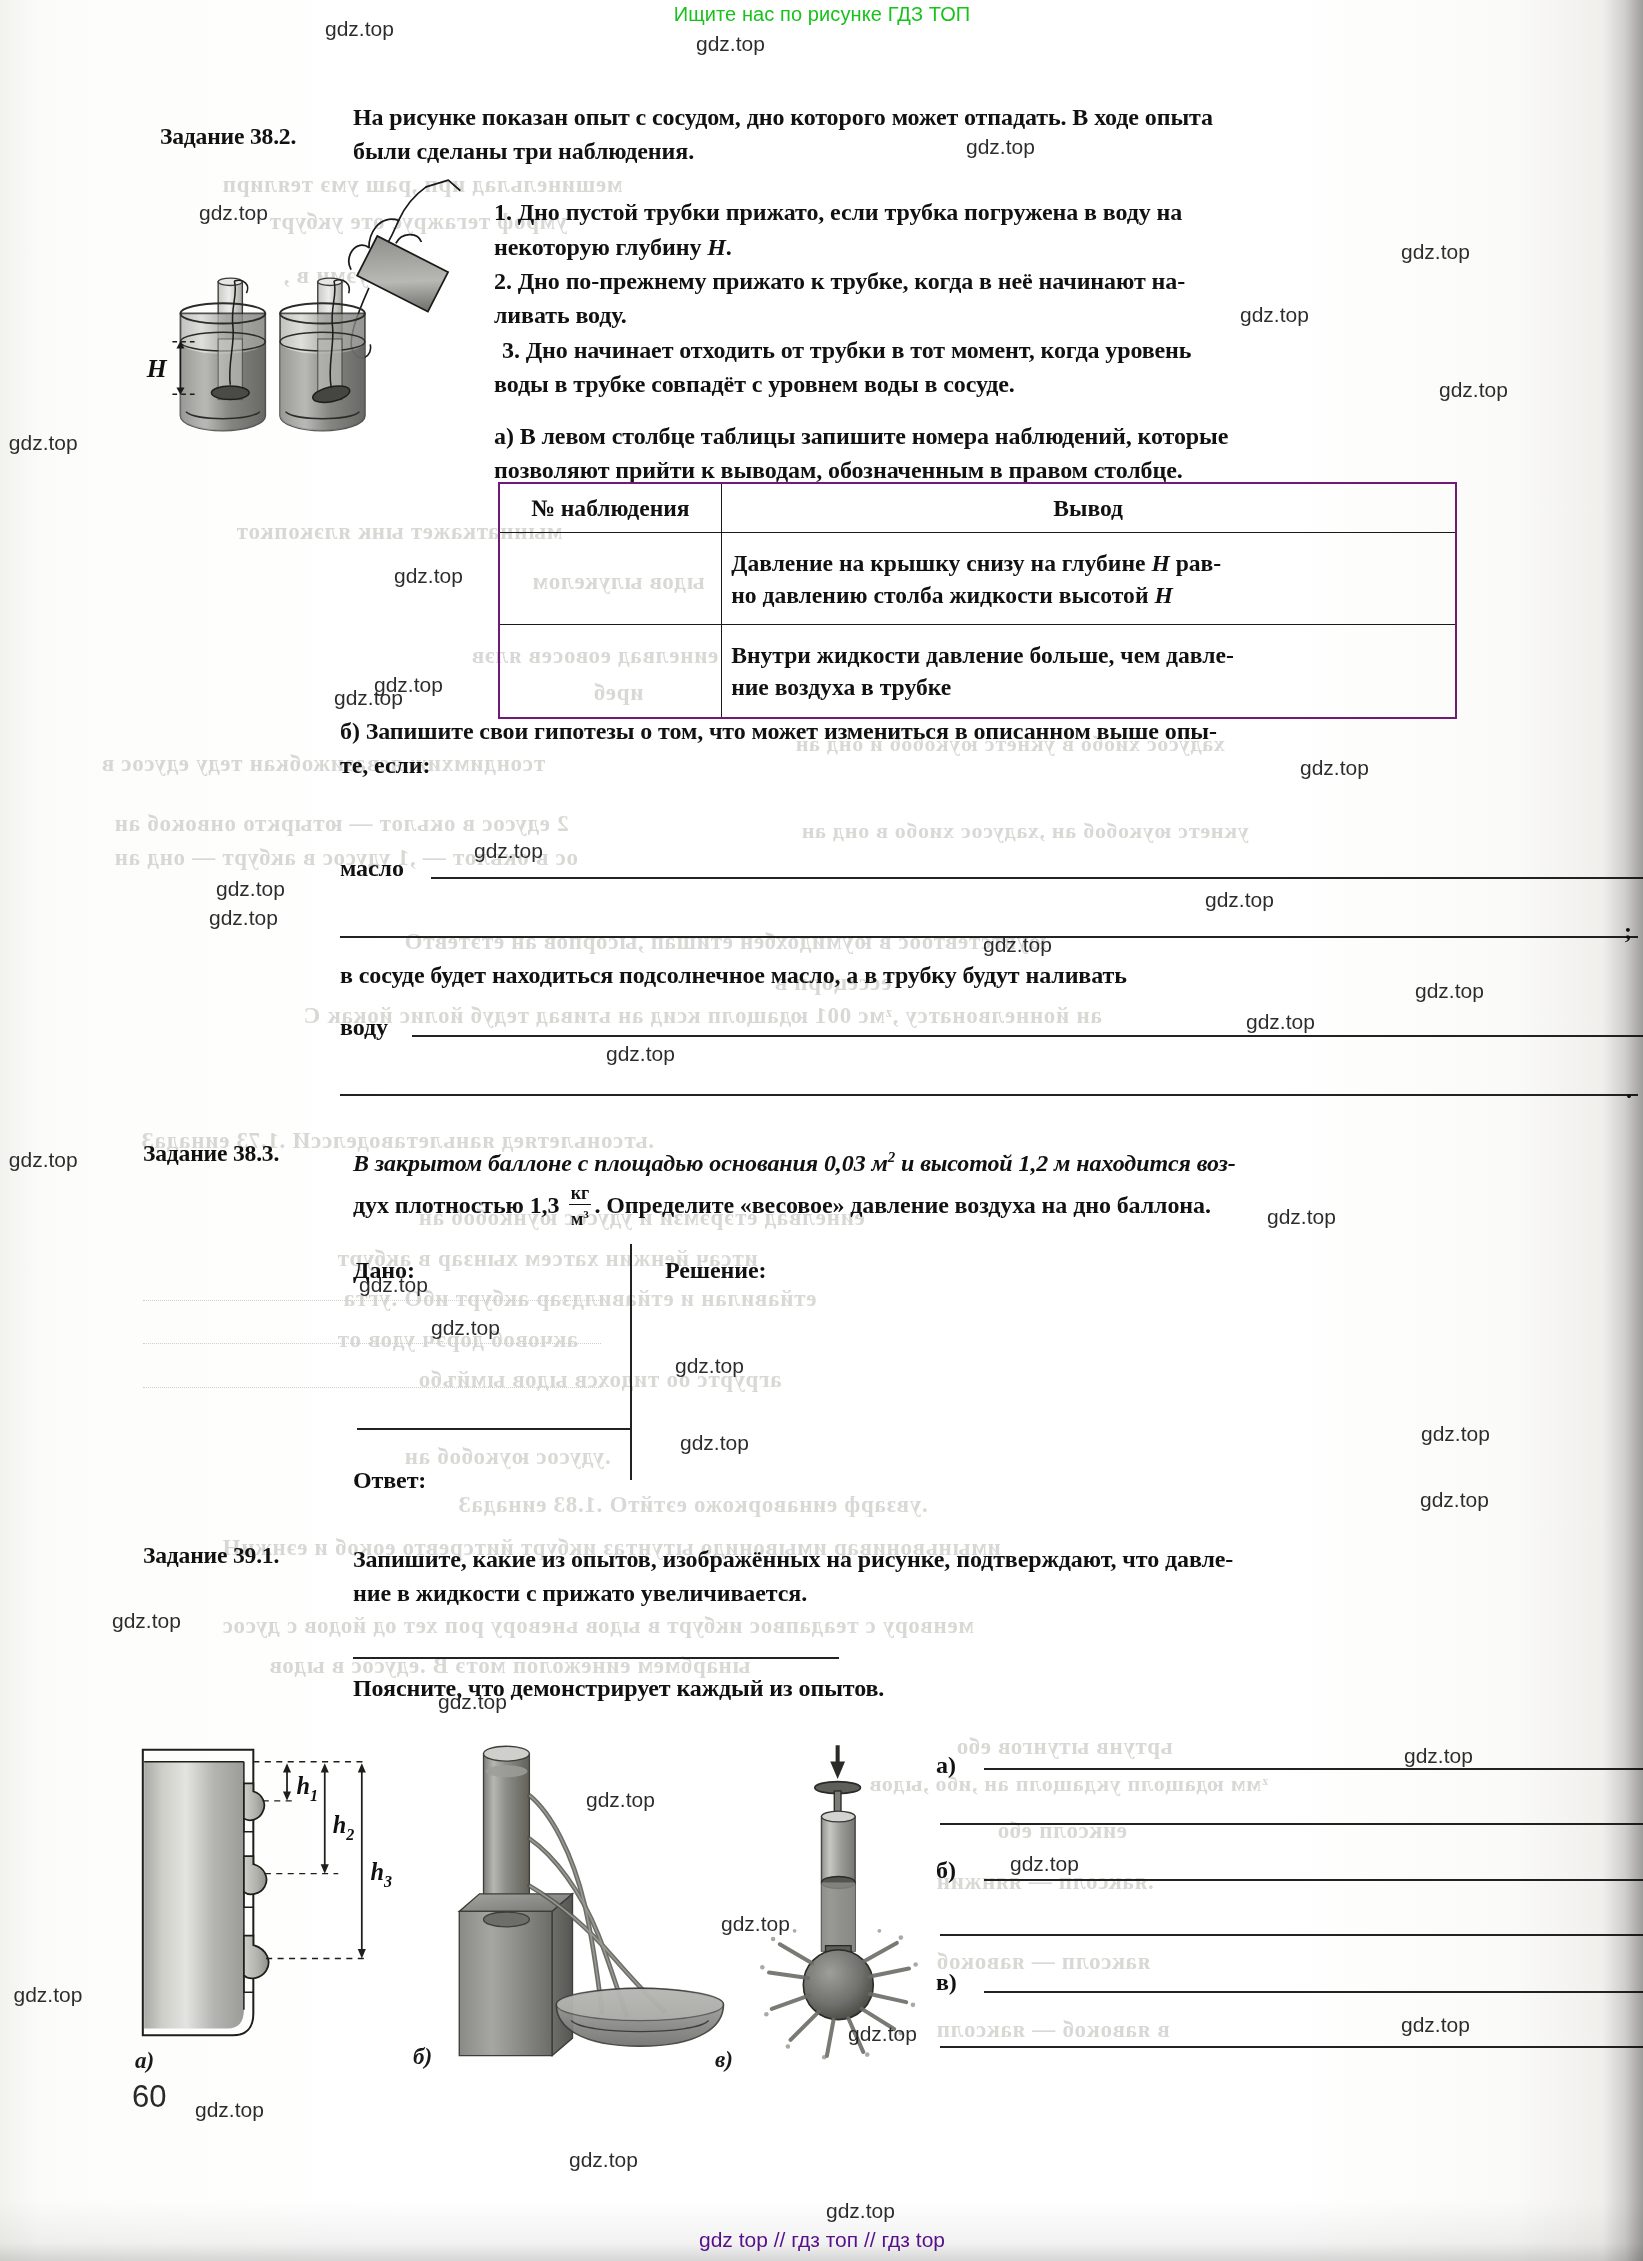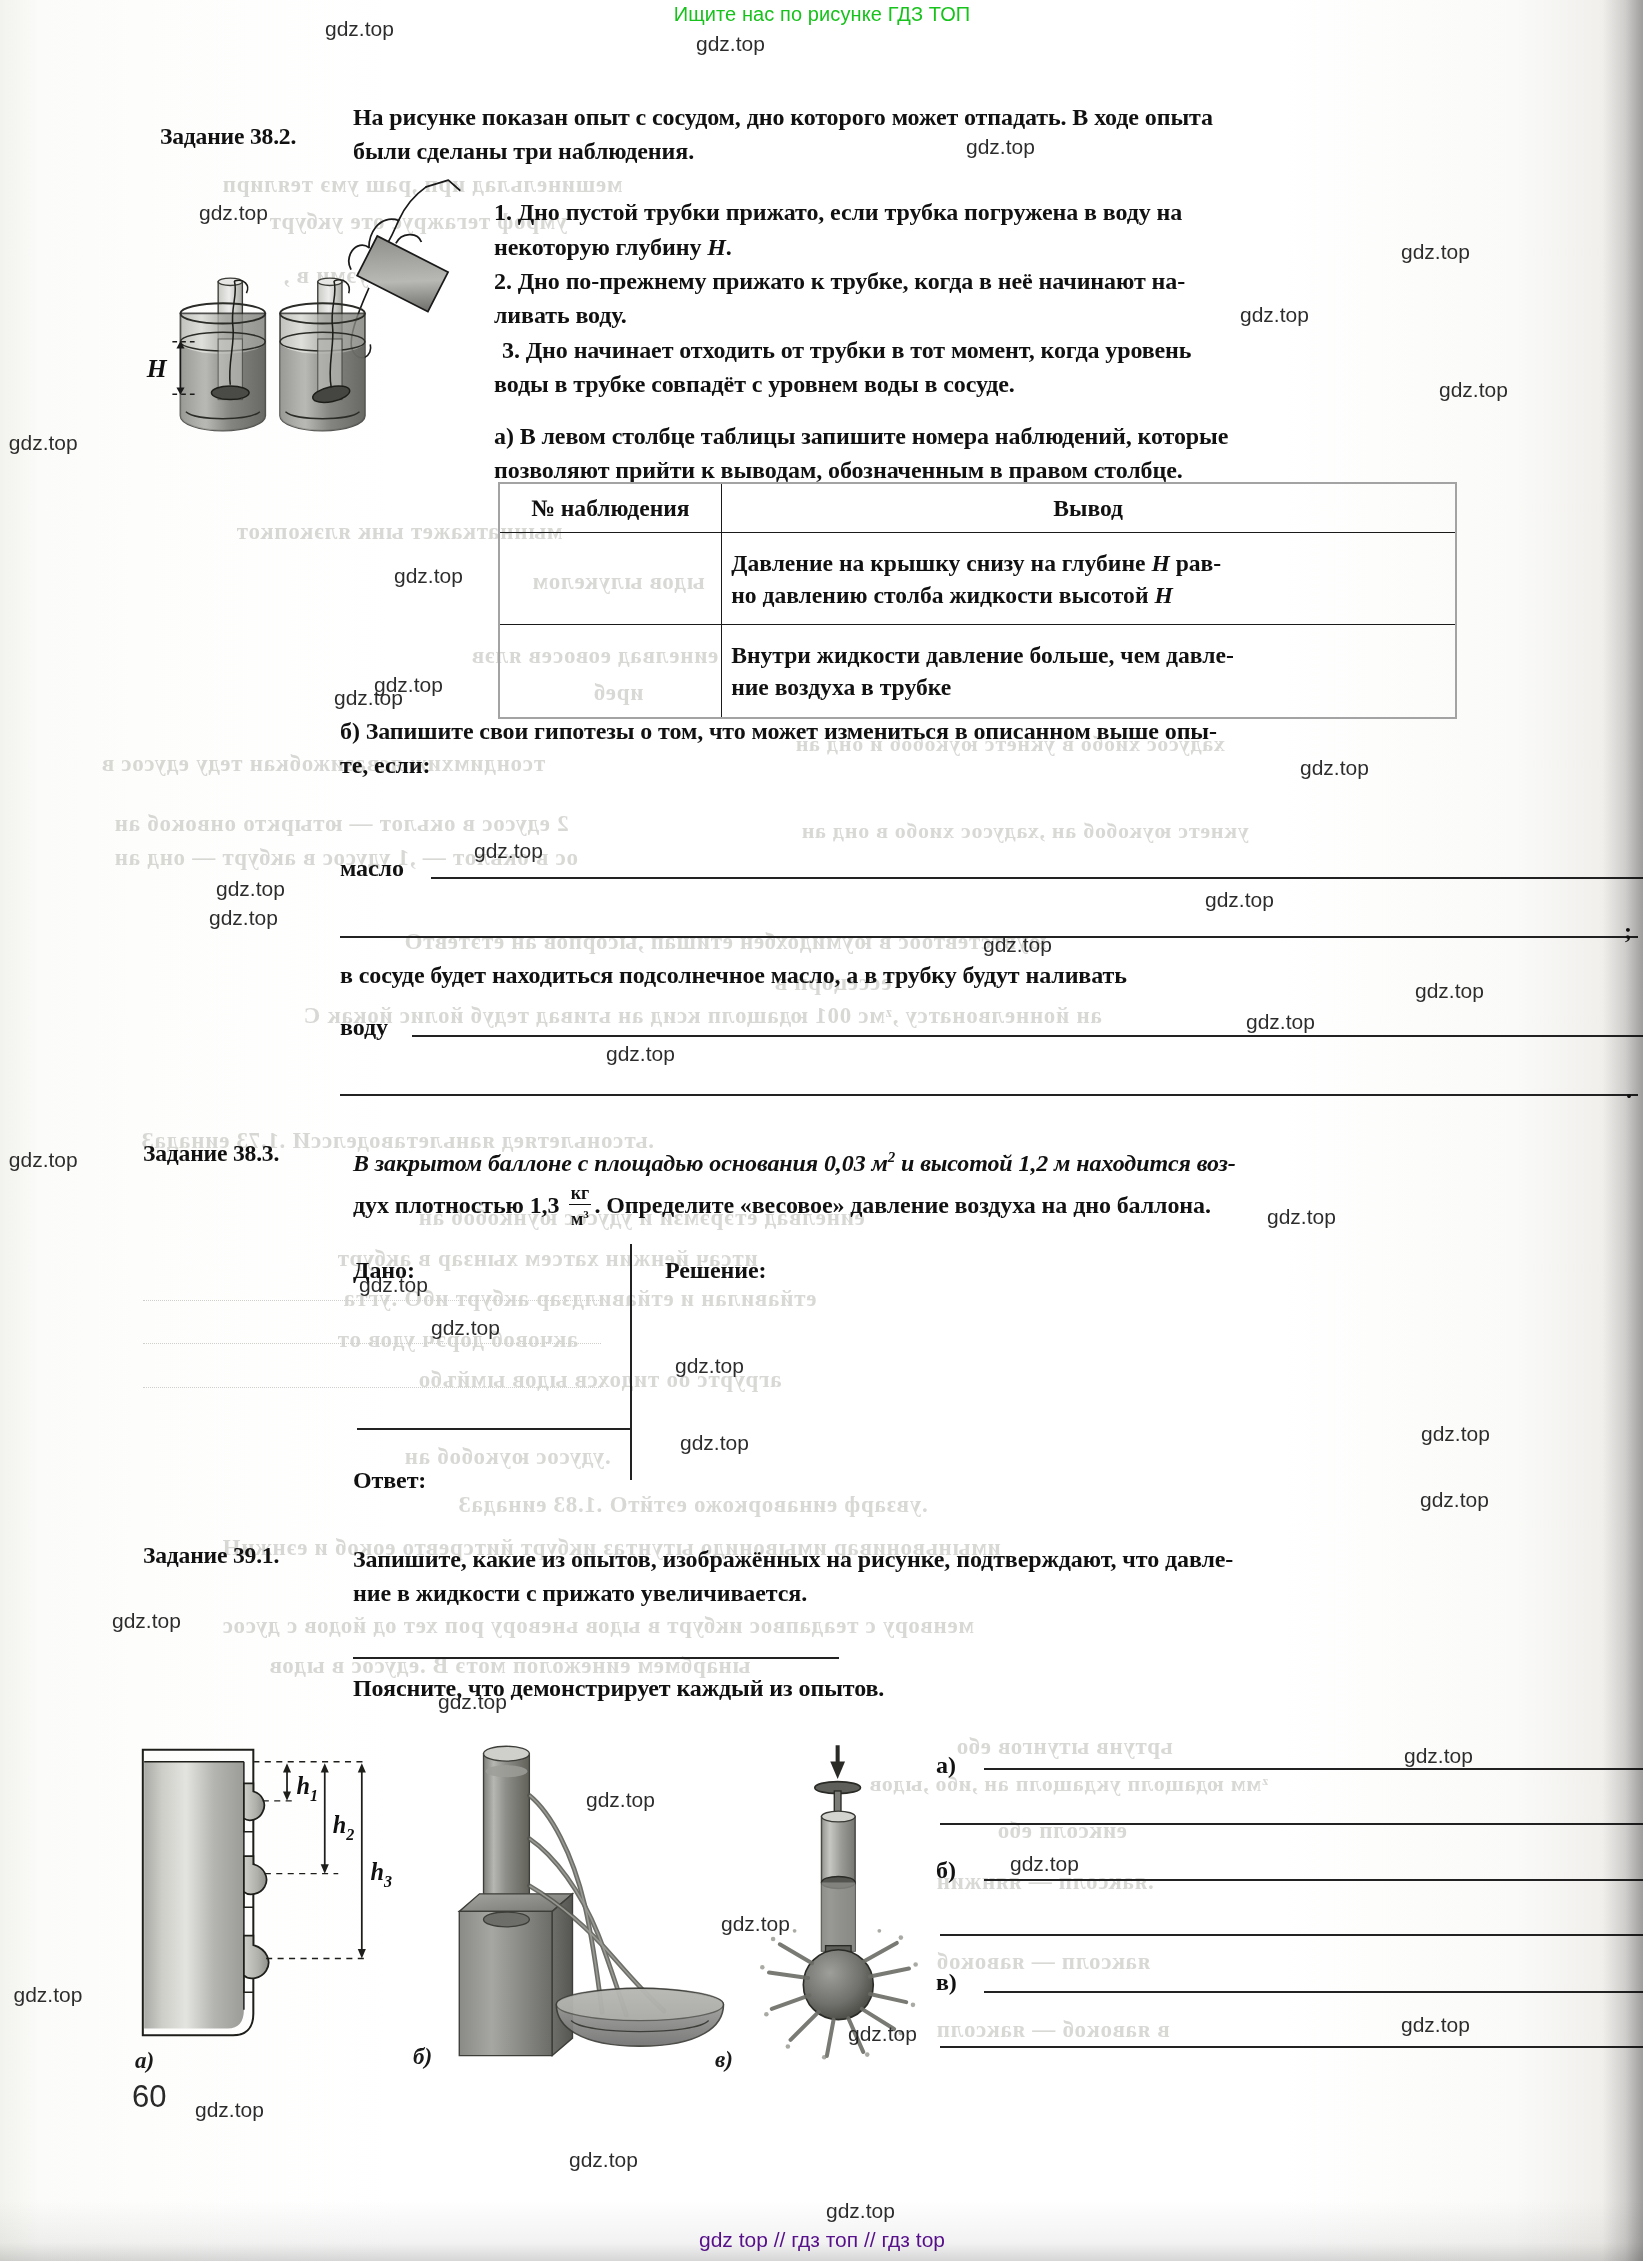--- a/index.html
+++ b/index.html
@@ -70,21 +70,21 @@
     display:inline-block;vertical-align:-12px;text-align:center;
     font-size:18px;line-height:19.5px;font-weight:bold;margin:0 3.4px;
   }
   .frac .num{display:block;padding:0 2px;}
   .frac .den{display:block;border-top:1.7px solid #111;padding:0 2px;}
 
   
   .tbl{
     position:absolute;
     border-collapse:collapse;
-    border:2px solid #a3a3a3;
+    border:2px solid #701a75;
     background:transparent;
   }
   .tbl td{
     border:1.7px solid #1a1a1a;
     font-family:"Liberation Serif", serif;
     font-weight:bold;font-size:23.6px;color:#111;
     vertical-align:middle;
     padding:6.7px 9.4px;
     line-height:32px;
   }

